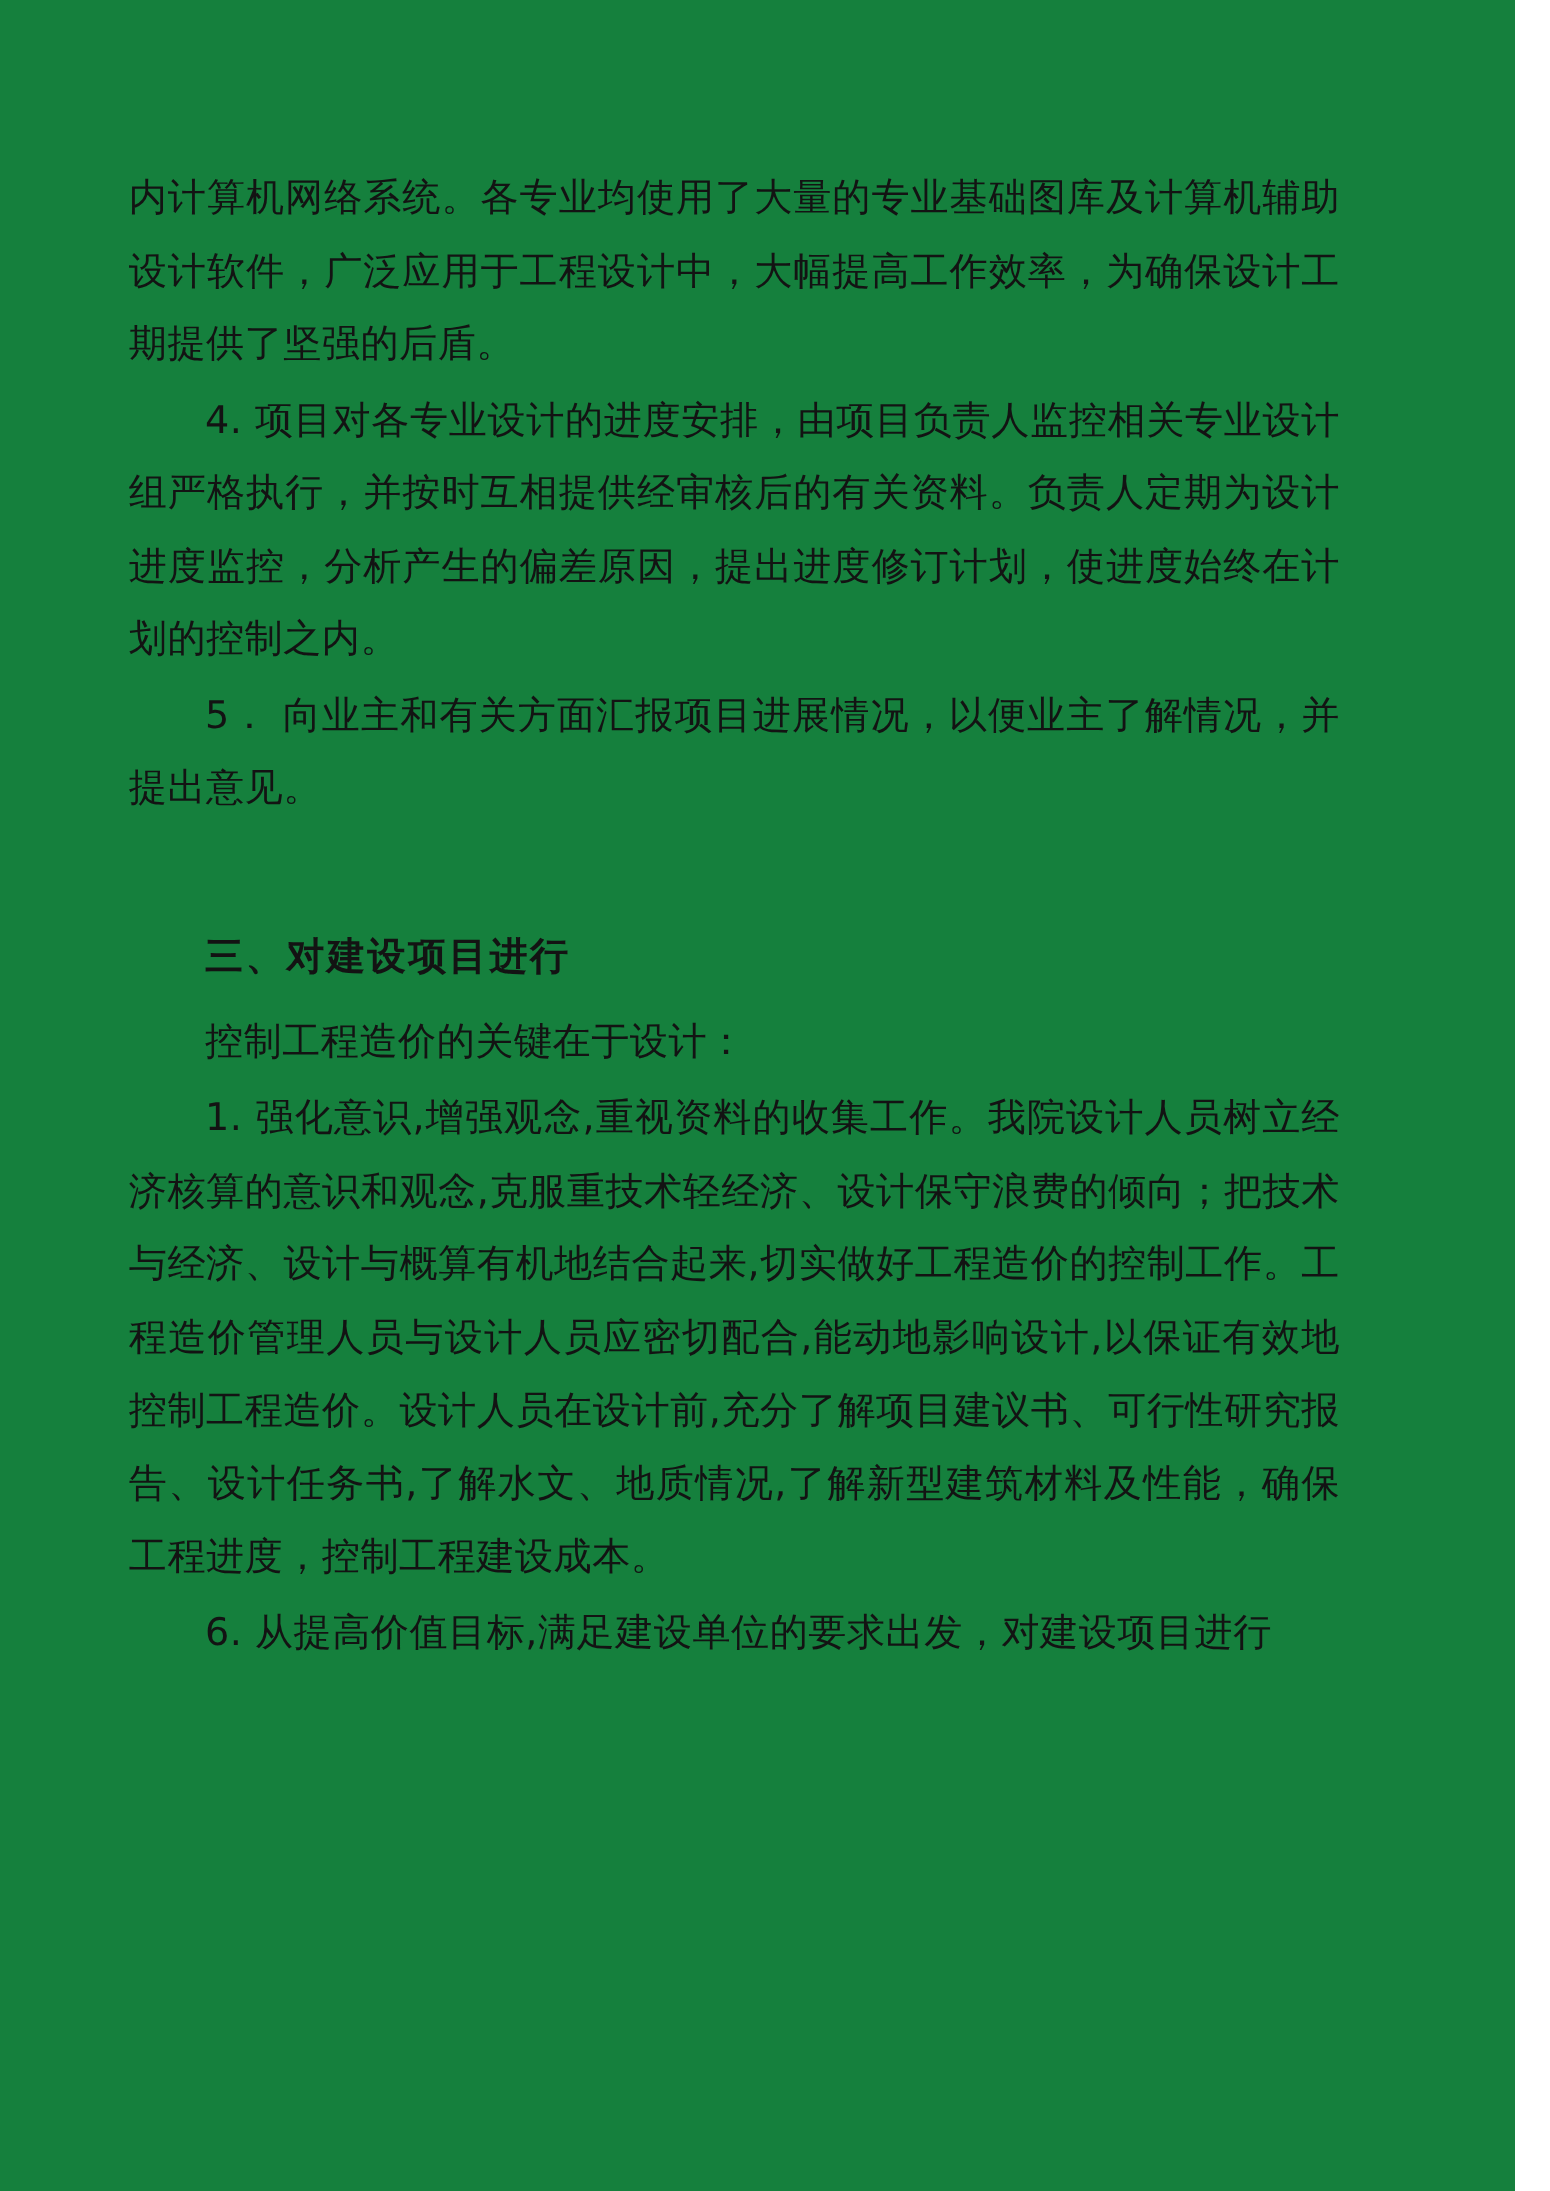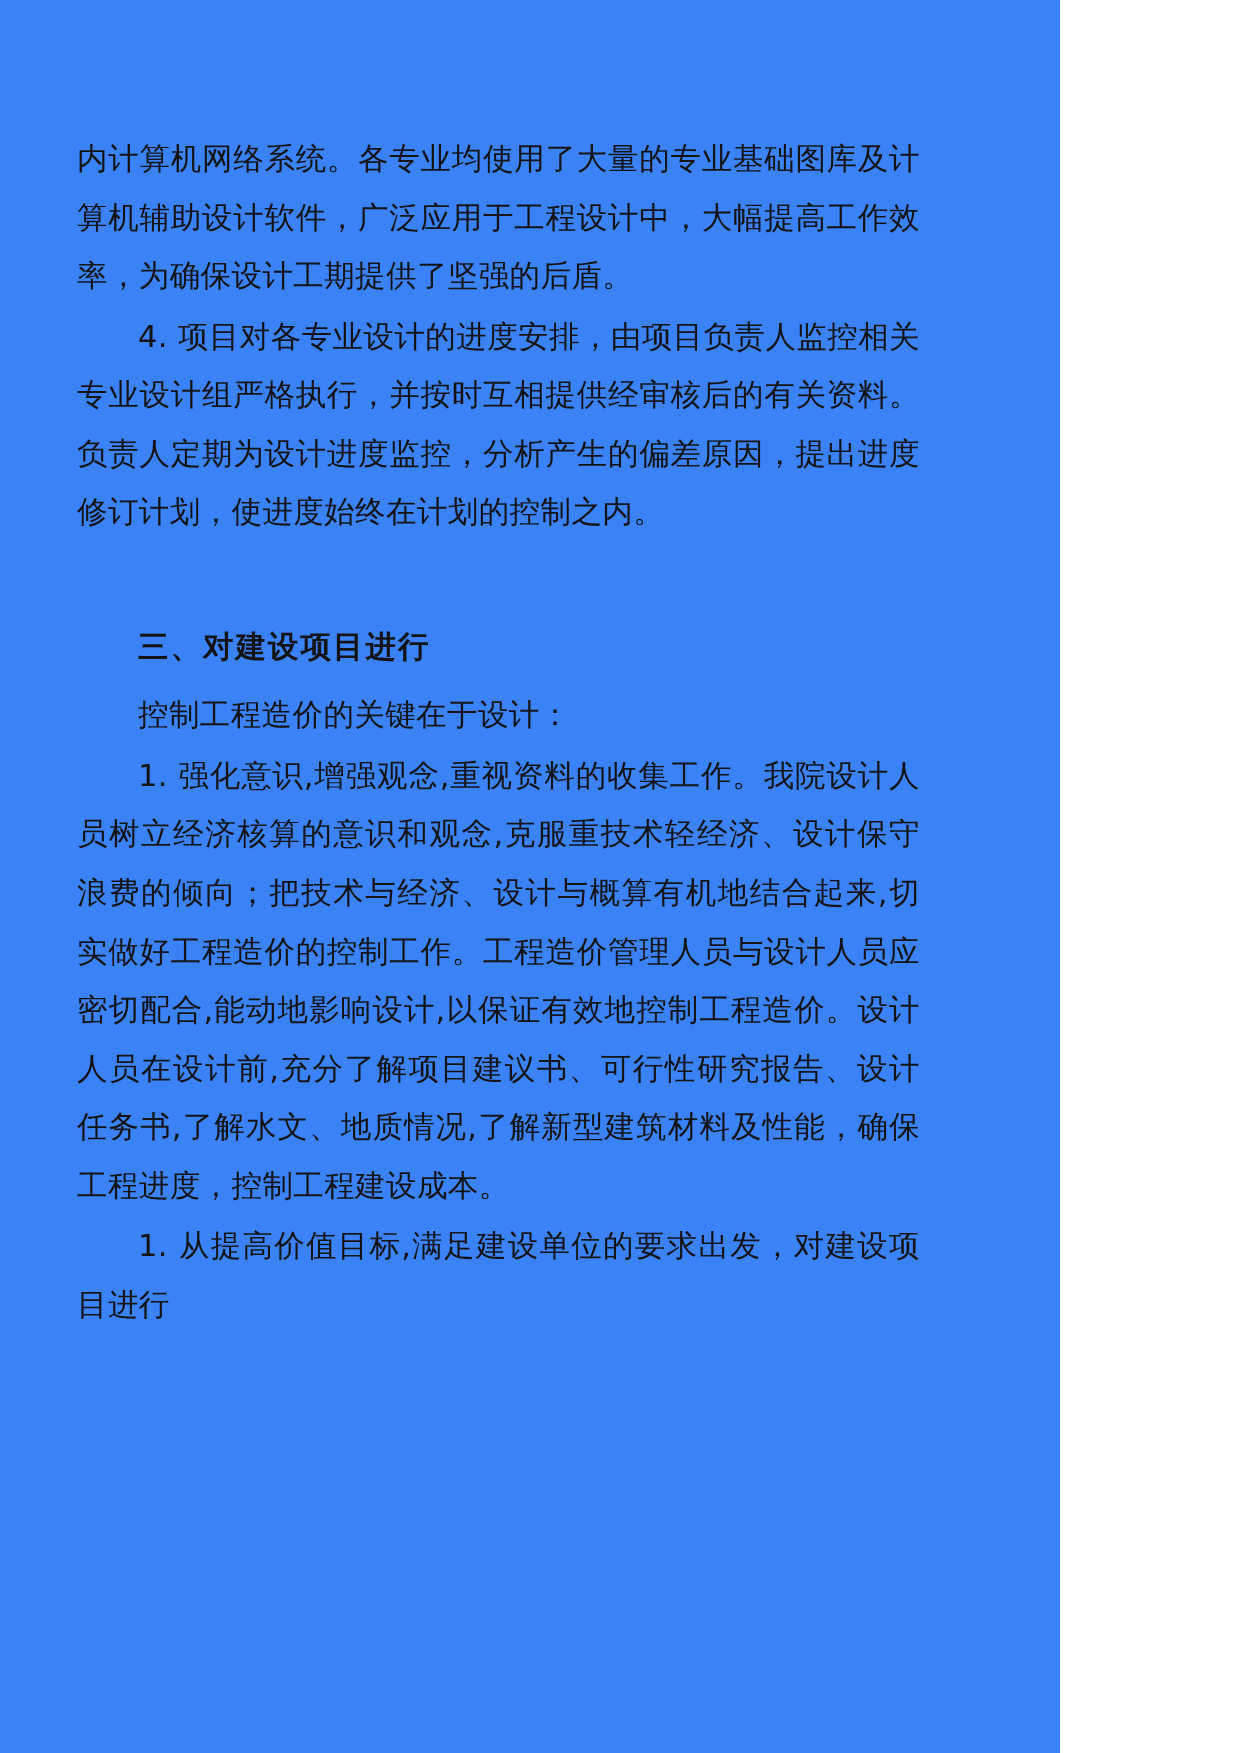--- a/index.html
+++ b/index.html
@@ -9,25 +9,25 @@
   }
   body {
     width: 1240px;
     height: 1753px;
     font-family: "DejaVu Sans", sans-serif;
     color: #1a1a1a;
     position: relative;
     overflow: hidden;
   }
   .page {
-    width: 1060px;
+    width: 1212px;
     height: 1753px;
     box-sizing: border-box;
-    padding: 130px 140px 90px 77px;
-    background: #3b82f6;
+    padding: 130px 140px 90px 103px;
+    background: #15803d;
     position: relative;
   }
   .doc-body {
     font-size: 30.5px;
     line-height: 1.92;
     letter-spacing: 0.4px;
     color: #131313;
   }
   p {
     margin: 0 0 2px 0;
@@ -54,27 +54,28 @@
 <body>
 
 <div class="page">
   <div class="doc-body">
 
     <p class="">内计算机网络系统。各专业均使用了大量的专业基础图库及计算机辅助设计软件，广泛应用于工程设计中，大幅提高工作效率，为确保设计工期提供了坚强的后盾。</p>
 
 
     <p class="indent">4. 项目对各专业设计的进度安排，由项目负责人监控相关专业设计组严格执行，并按时互相提供经审核后的有关资料。负责人定期为设计进度监控，分析产生的偏差原因，提出进度修订计划，使进度始终在计划的控制之内。</p>
 
+    <p class="indent">5． 向业主和有关方面汇报项目进展情况，以便业主了解情况，并提出意见。</p>
 
     <div class="spacer-lg"></div>
 
     <p class="heading">三、对建设项目进行</p>
 
     <div class="spacer-sm"></div>
 
     <p class="indent">控制工程造价的关键在于设计：</p>
 
     <p class="indent">1. 强化意识,增强观念,重视资料的收集工作。我院设计人员树立经济核算的意识和观念,克服重技术轻经济、设计保守浪费的倾向；把技术与经济、设计与概算有机地结合起来,切实做好工程造价的控制工作。工程造价管理人员与设计人员应密切配合,能动地影响设计,以保证有效地控制工程造价。设计人员在设计前,充分了解项目建议书、可行性研究报告、设计任务书,了解水文、地质情况,了解新型建筑材料及性能，确保工程进度，控制工程建设成本。</p>
 
-    <p class="indent">1. 从提高价值目标,满足建设单位的要求出发，对建设项目进行</p>
+    <p class="indent">6. 从提高价值目标,满足建设单位的要求出发，对建设项目进行</p>
 
   </div>
 </div>
 
 </body></html>

